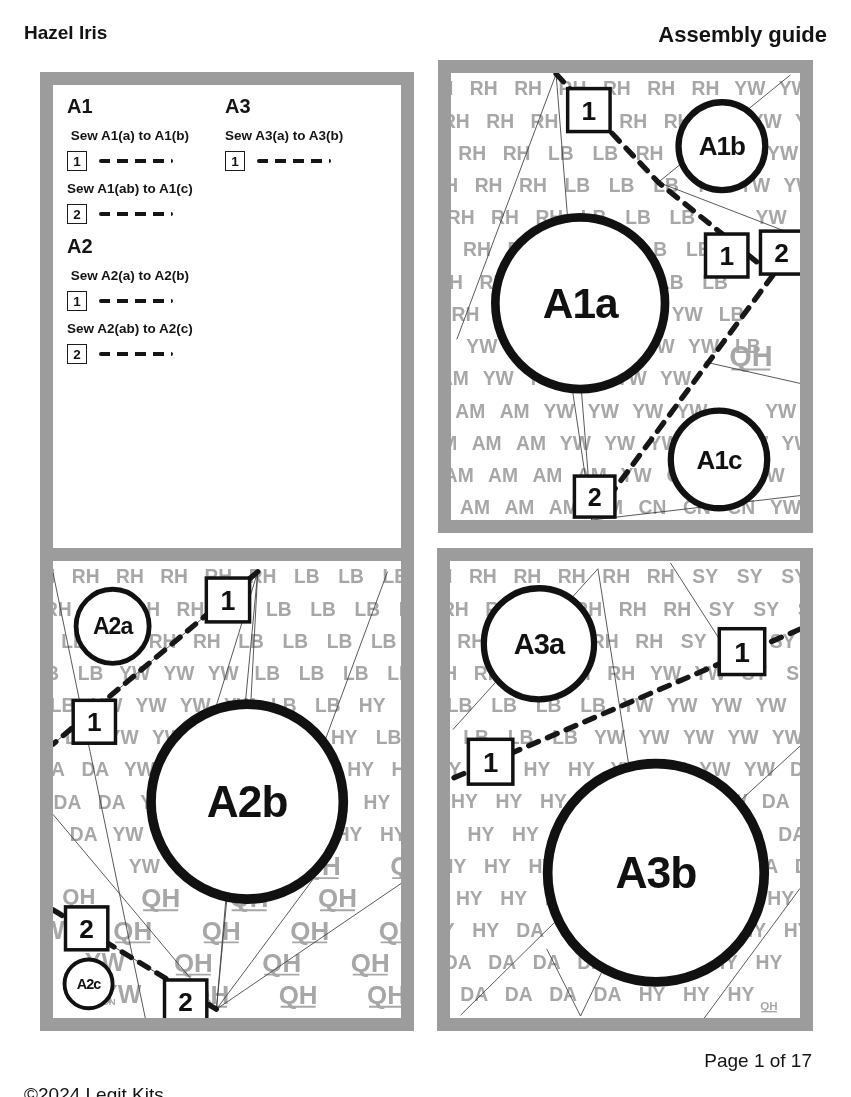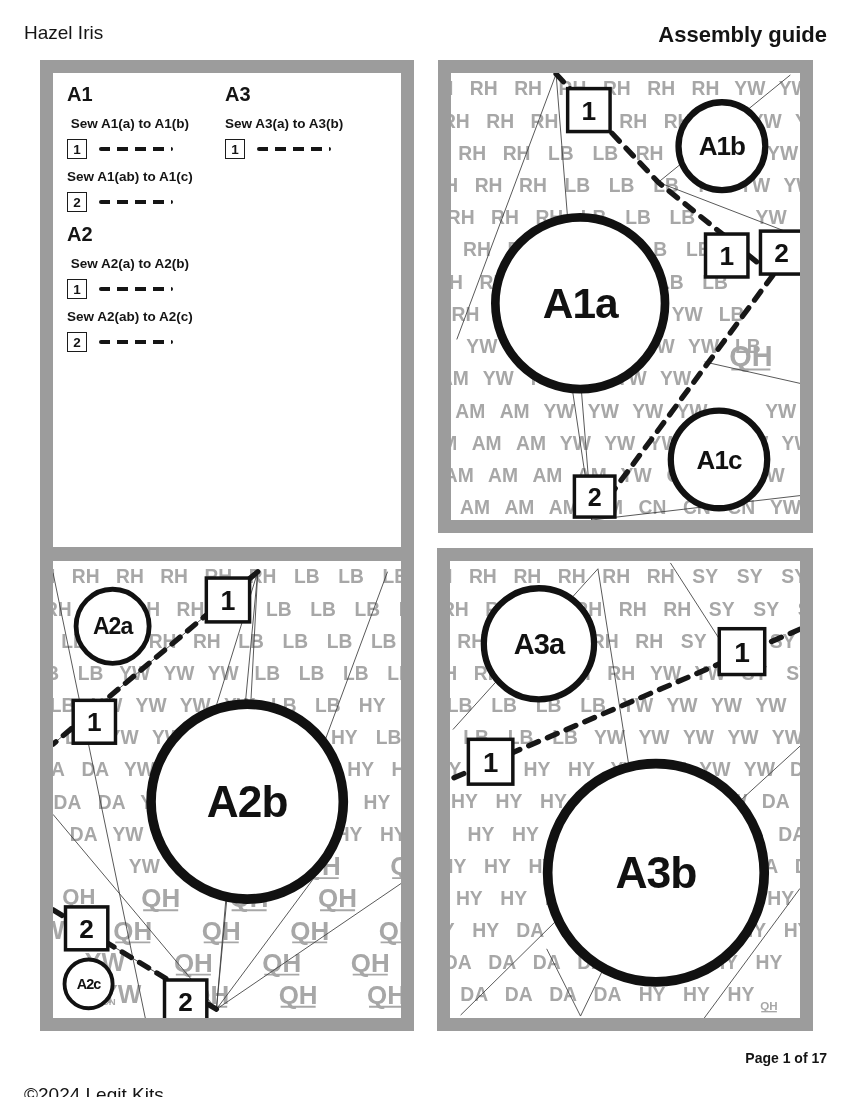--- a/index.html
+++ b/index.html
@@ -1,22 +1,22 @@
 <!DOCTYPE html>
 <html><head>
 <meta charset="utf-8">
 <style>
   html,body{margin:0;padding:0;background:#ffffff;}
   body{width:851px;height:1097px;position:relative;font-family:"Liberation Sans",sans-serif;color:#141414;overflow:hidden;}
-  .hdr-left{position:absolute;left:24px;top:22px;font-size:19px;font-weight:normal;text-align:center;}
+  .hdr-left{position:absolute;left:24px;top:22px;font-size:19px;font-weight:bold;text-align:center;}
   .hdr-right{position:absolute;right:24px;top:22px;font-size:22px;font-weight:bold;}
   .ftr-left{position:absolute;left:24px;top:1084px;font-size:19px;font-weight:normal;}
-  .ftr-right{position:absolute;right:24px;top:1050px;font-size:14px;font-weight:bold;}
+  .ftr-right{position:absolute;right:39px;top:1050px;font-size:19px;font-weight:normal;}
   .panel{position:absolute;background:#fff;border:13px solid #9c9c9c;box-sizing:border-box;overflow:hidden;}
-  #panel-instructions{left:40px;top:60px;width:374px;height:500px;}
+  #panel-instructions{left:40px;top:72px;width:374px;height:500px;}
   #panel-a1{left:438px;top:60px;width:375px;height:473px;}
   #panel-a2{left:40px;top:548px;width:374px;height:483px;}
   #panel-a3{left:437px;top:548px;width:376px;height:483px;}
   .panel svg{display:block;width:100%;height:100%;}
   .ins-section{position:absolute;}
   .sec-0{left:14px;top:10px;}
   .sec-2{left:172px;top:10px;}
   .sec-1{left:14px;top:150px;}
   .ins-title{font-size:20px;font-weight:bold;margin:0 0 10px 0;}
   .ins-step-text{font-size:13.5px;font-weight:bold;margin:10px 0 8px 0;text-align:center;}

